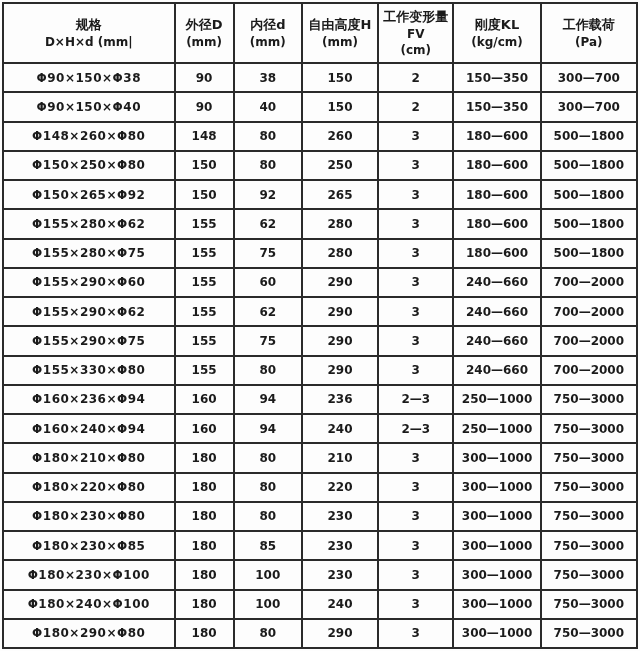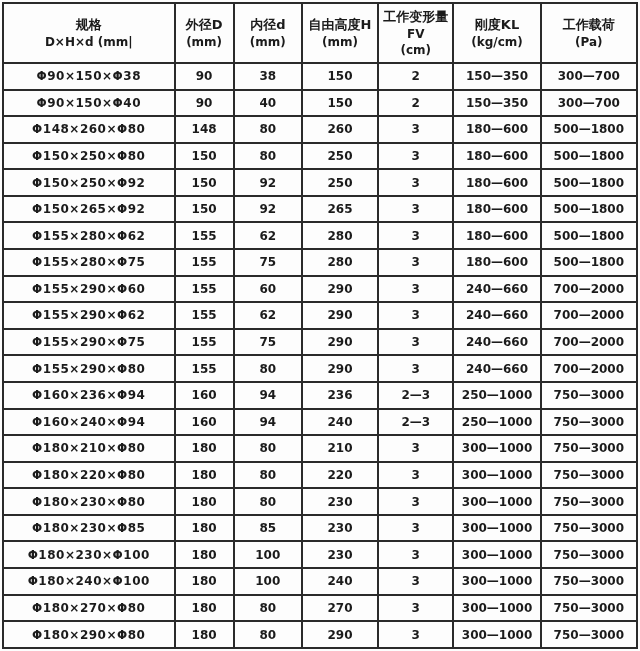--- a/index.html
+++ b/index.html
@@ -130,29 +130,20 @@
       <tr>
         <td class="col-spec">Φ150×250×Φ80</td>
         <td class="col-outer-diameter">150</td>
         <td class="col-inner-diameter">80</td>
         <td class="col-free-height">250</td>
         <td class="col-working-deformation">3</td>
         <td class="col-stiffness">180—600</td>
         <td class="col-working-load">500—1800</td>
       </tr>
       <tr>
-        <td class="col-spec">Φ150×250×Φ92</td>
-        <td class="col-outer-diameter">150</td>
-        <td class="col-inner-diameter">92</td>
-        <td class="col-free-height">250</td>
-        <td class="col-working-deformation">3</td>
-        <td class="col-stiffness">180—600</td>
-        <td class="col-working-load">500—1800</td>
-      </tr>
-      <tr>
         <td class="col-spec">Φ150×265×Φ92</td>
         <td class="col-outer-diameter">150</td>
         <td class="col-inner-diameter">92</td>
         <td class="col-free-height">265</td>
         <td class="col-working-deformation">3</td>
         <td class="col-stiffness">180—600</td>
         <td class="col-working-load">500—1800</td>
       </tr>
       <tr>
         <td class="col-spec">Φ155×280×Φ62</td>
@@ -193,21 +184,21 @@
       <tr>
         <td class="col-spec">Φ155×290×Φ75</td>
         <td class="col-outer-diameter">155</td>
         <td class="col-inner-diameter">75</td>
         <td class="col-free-height">290</td>
         <td class="col-working-deformation">3</td>
         <td class="col-stiffness">240—660</td>
         <td class="col-working-load">700—2000</td>
       </tr>
       <tr>
-        <td class="col-spec">Φ155×290×Φ80</td>
+        <td class="col-spec">Φ155×330×Φ80</td>
         <td class="col-outer-diameter">155</td>
         <td class="col-inner-diameter">80</td>
         <td class="col-free-height">290</td>
         <td class="col-working-deformation">3</td>
         <td class="col-stiffness">240—660</td>
         <td class="col-working-load">700—2000</td>
       </tr>
       <tr>
         <td class="col-spec">Φ160×236×Φ94</td>
         <td class="col-outer-diameter">160</td>
@@ -274,29 +265,20 @@
       <tr>
         <td class="col-spec">Φ180×240×Φ100</td>
         <td class="col-outer-diameter">180</td>
         <td class="col-inner-diameter">100</td>
         <td class="col-free-height">240</td>
         <td class="col-working-deformation">3</td>
         <td class="col-stiffness">300—1000</td>
         <td class="col-working-load">750—3000</td>
       </tr>
       <tr>
-        <td class="col-spec">Φ180×270×Φ80</td>
-        <td class="col-outer-diameter">180</td>
-        <td class="col-inner-diameter">80</td>
-        <td class="col-free-height">270</td>
-        <td class="col-working-deformation">3</td>
-        <td class="col-stiffness">300—1000</td>
-        <td class="col-working-load">750—3000</td>
-      </tr>
-      <tr>
         <td class="col-spec">Φ180×290×Φ80</td>
         <td class="col-outer-diameter">180</td>
         <td class="col-inner-diameter">80</td>
         <td class="col-free-height">290</td>
         <td class="col-working-deformation">3</td>
         <td class="col-stiffness">300—1000</td>
         <td class="col-working-load">750—3000</td>
       </tr>
     </tbody>
 </table>

